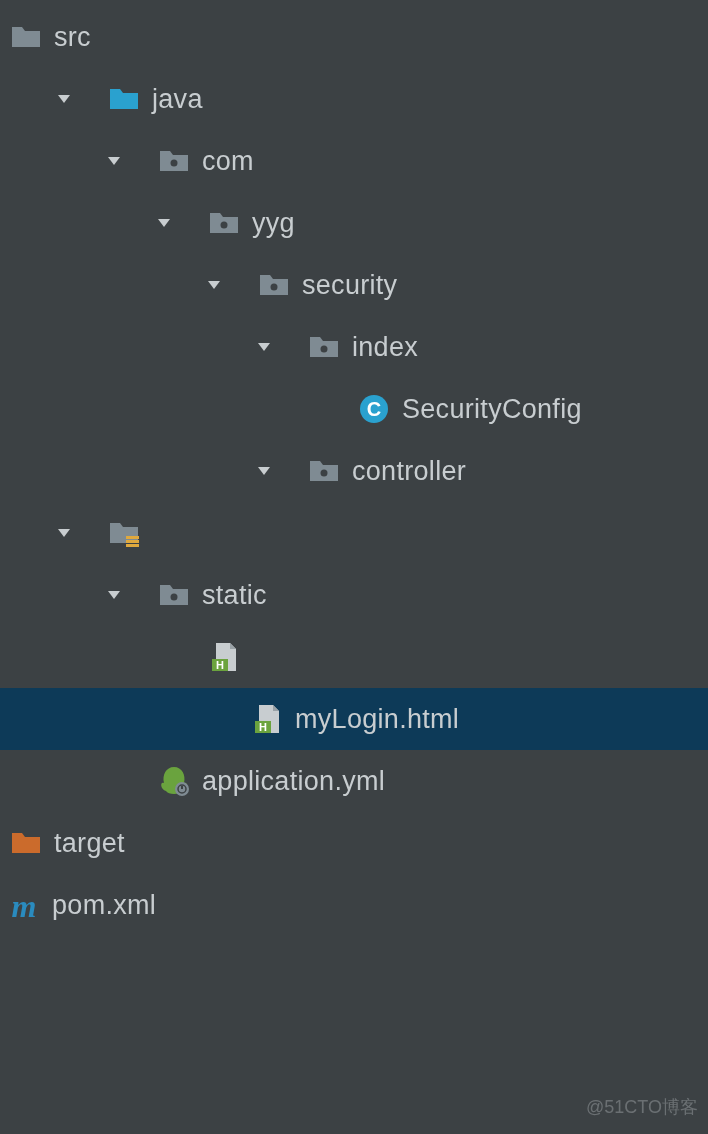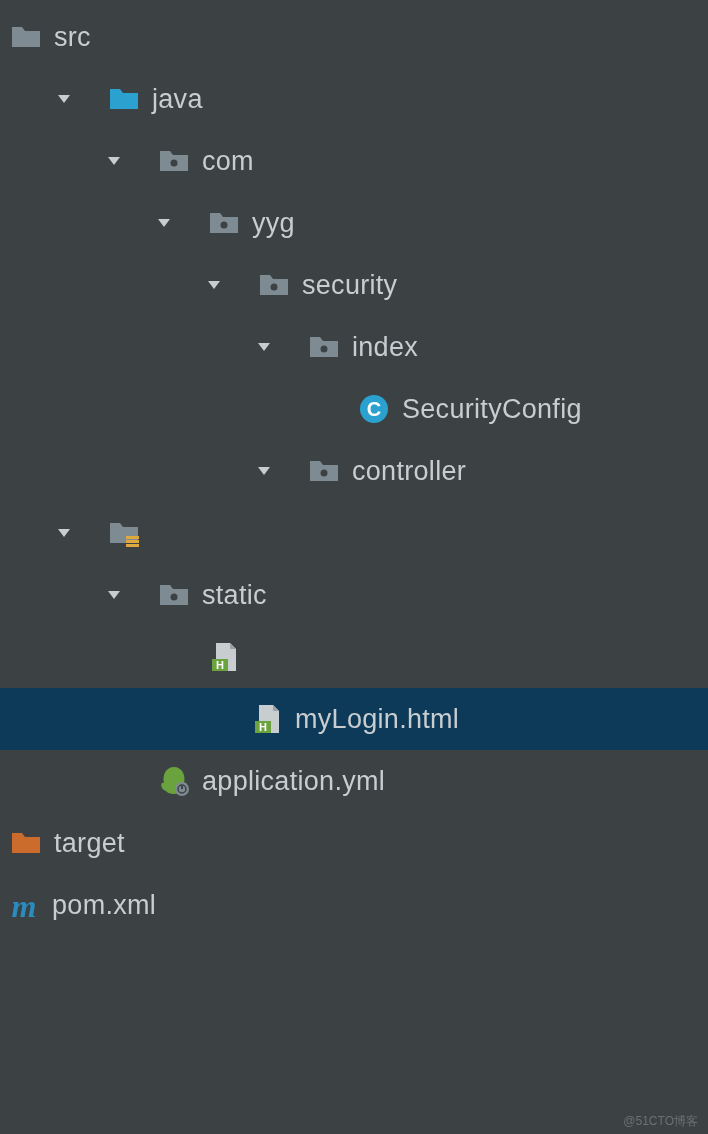--- a/index.html
+++ b/index.html
@@ -27,23 +27,23 @@
     margin-right: 6px;
     display: flex;
     justify-content: center;
   }
   .arrow svg { display: block; }
   .spacer { display: inline-block; }
   .icon { width: 32px; height: 32px; margin-right: 12px; display: flex; align-items: center; justify-content: center; flex-shrink: 0; }
   .label { font-size: 27px; letter-spacing: 0.3px; }
   .watermark {
     position: absolute;
-    bottom: 4px;
+    bottom: 15px;
     right: 10px;
-    font-size: 12px;
+    font-size: 18px;
     color: #8a8f92;
     opacity: 0.6;
   }
 </style>
 </head>
 <body>
 
 <svg width="0" height="0" style="position:absolute">
   <defs>
     <g id="triangle-down">

